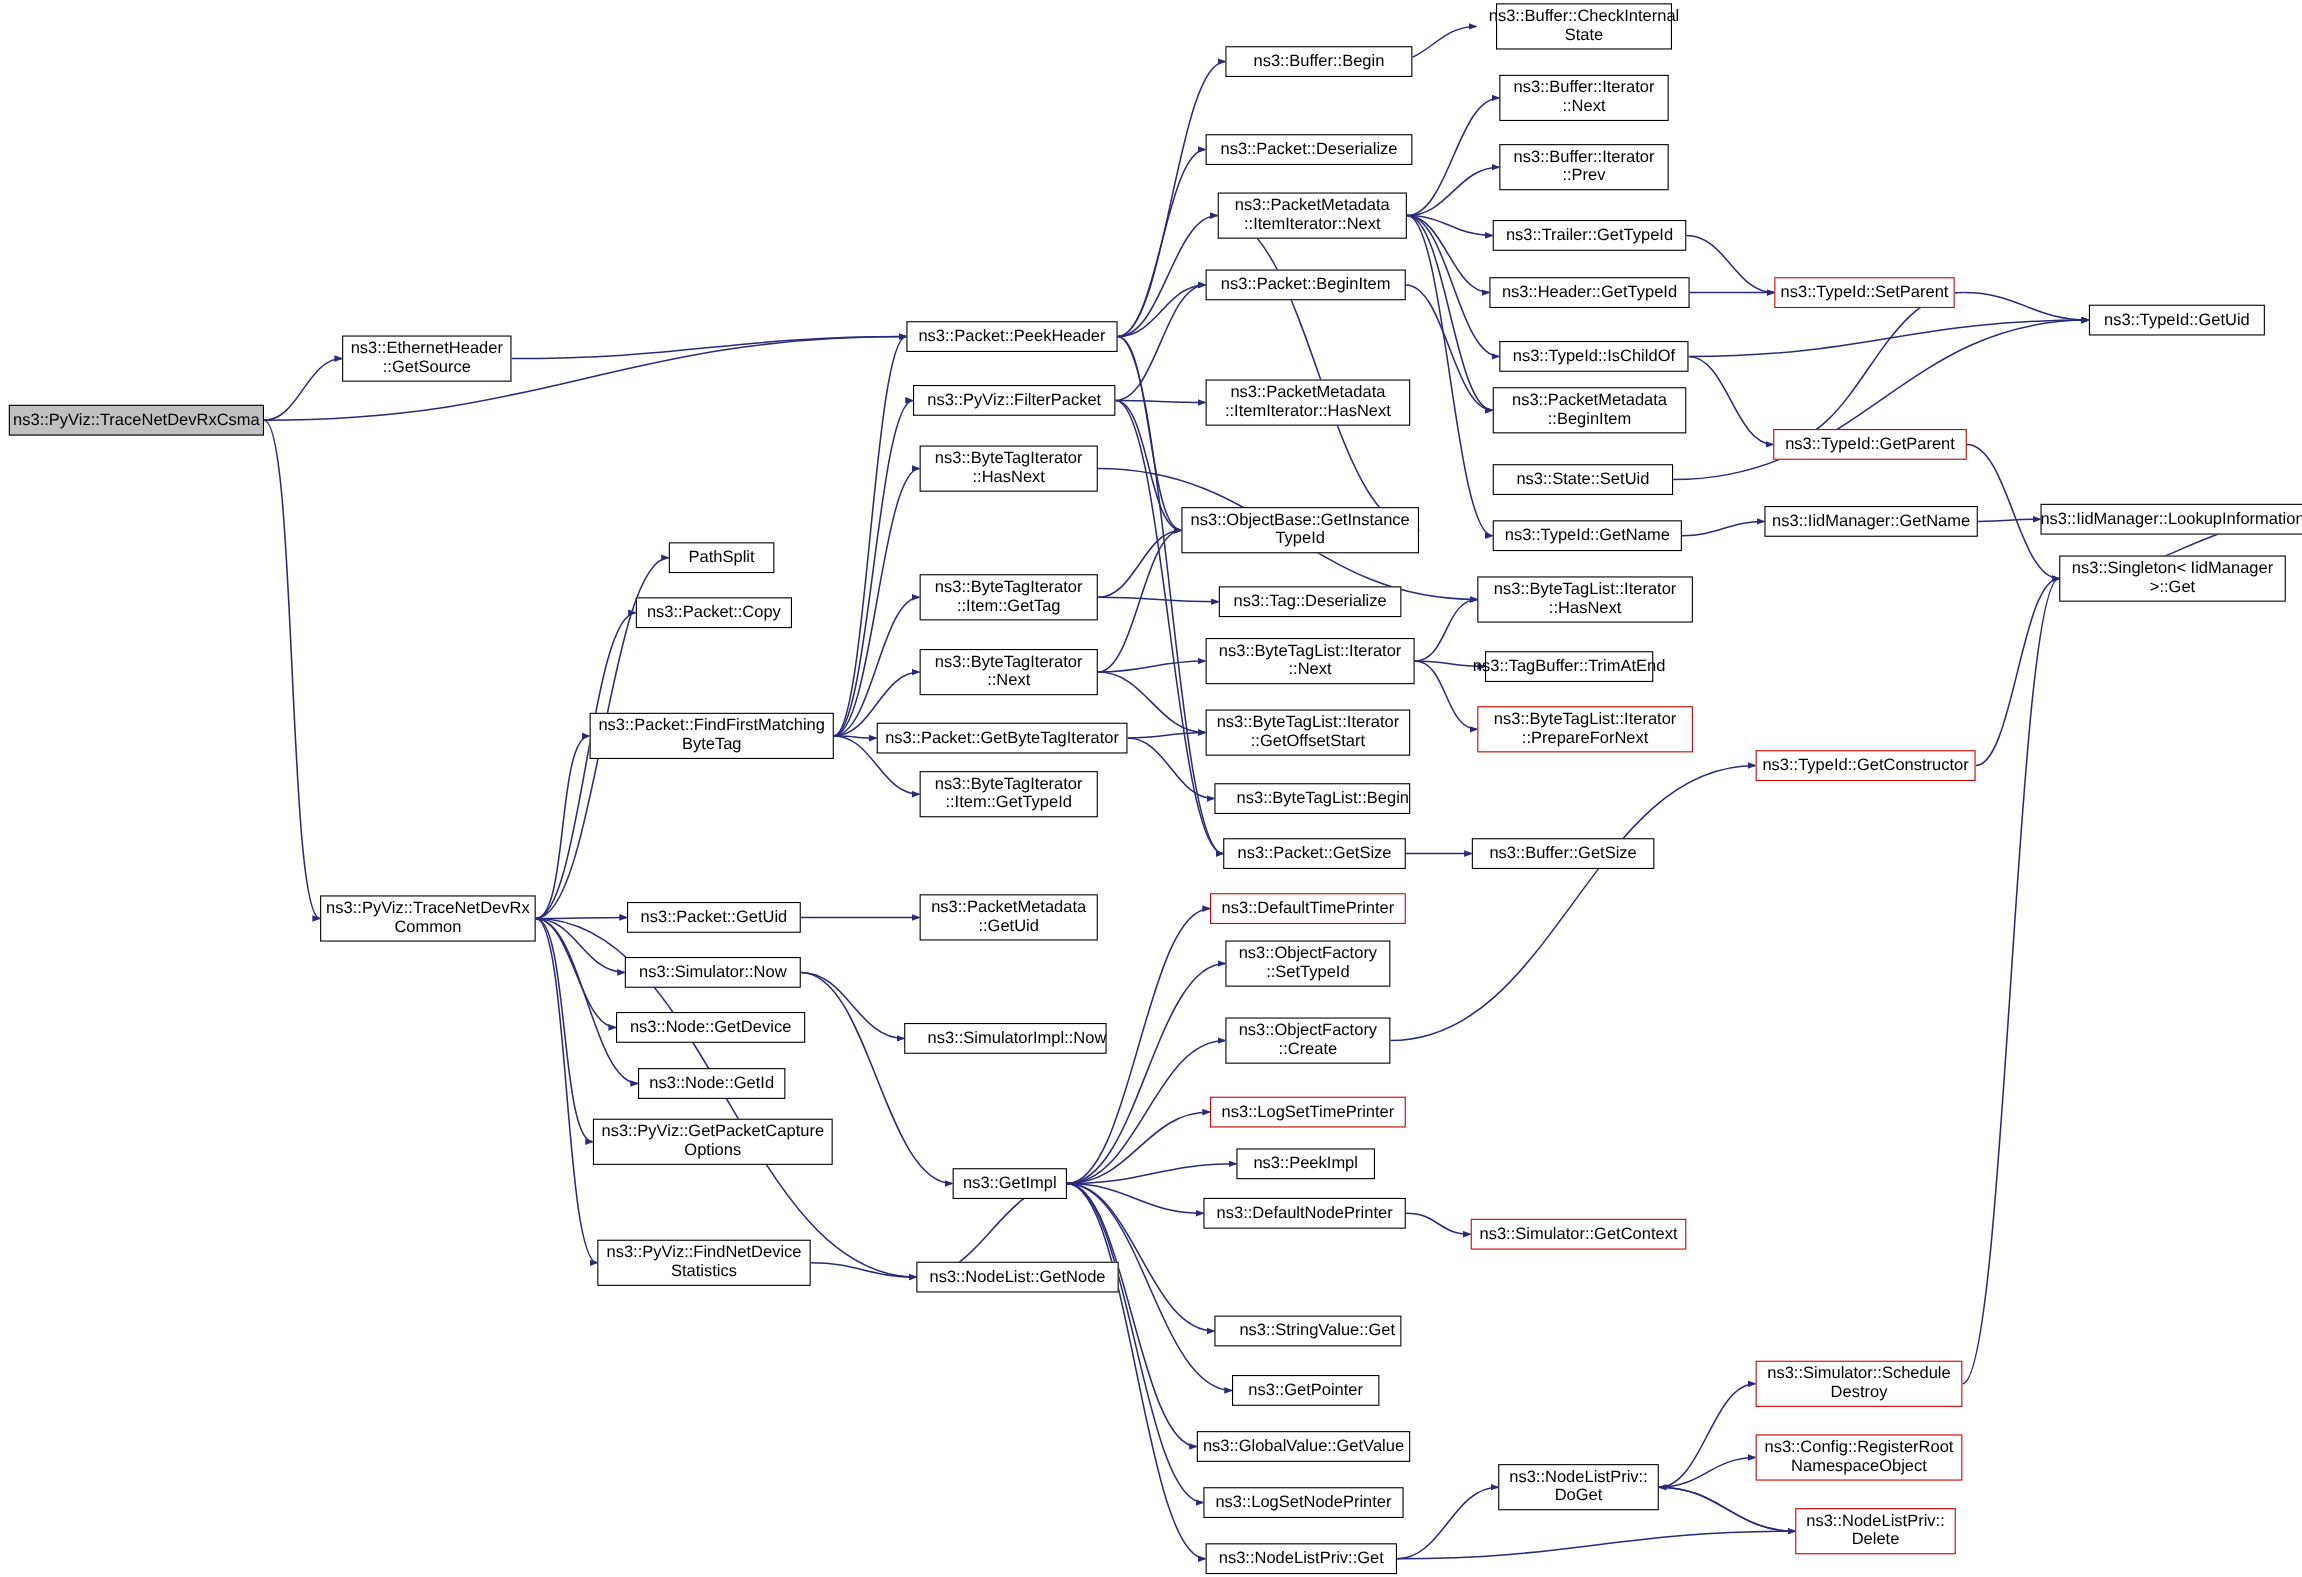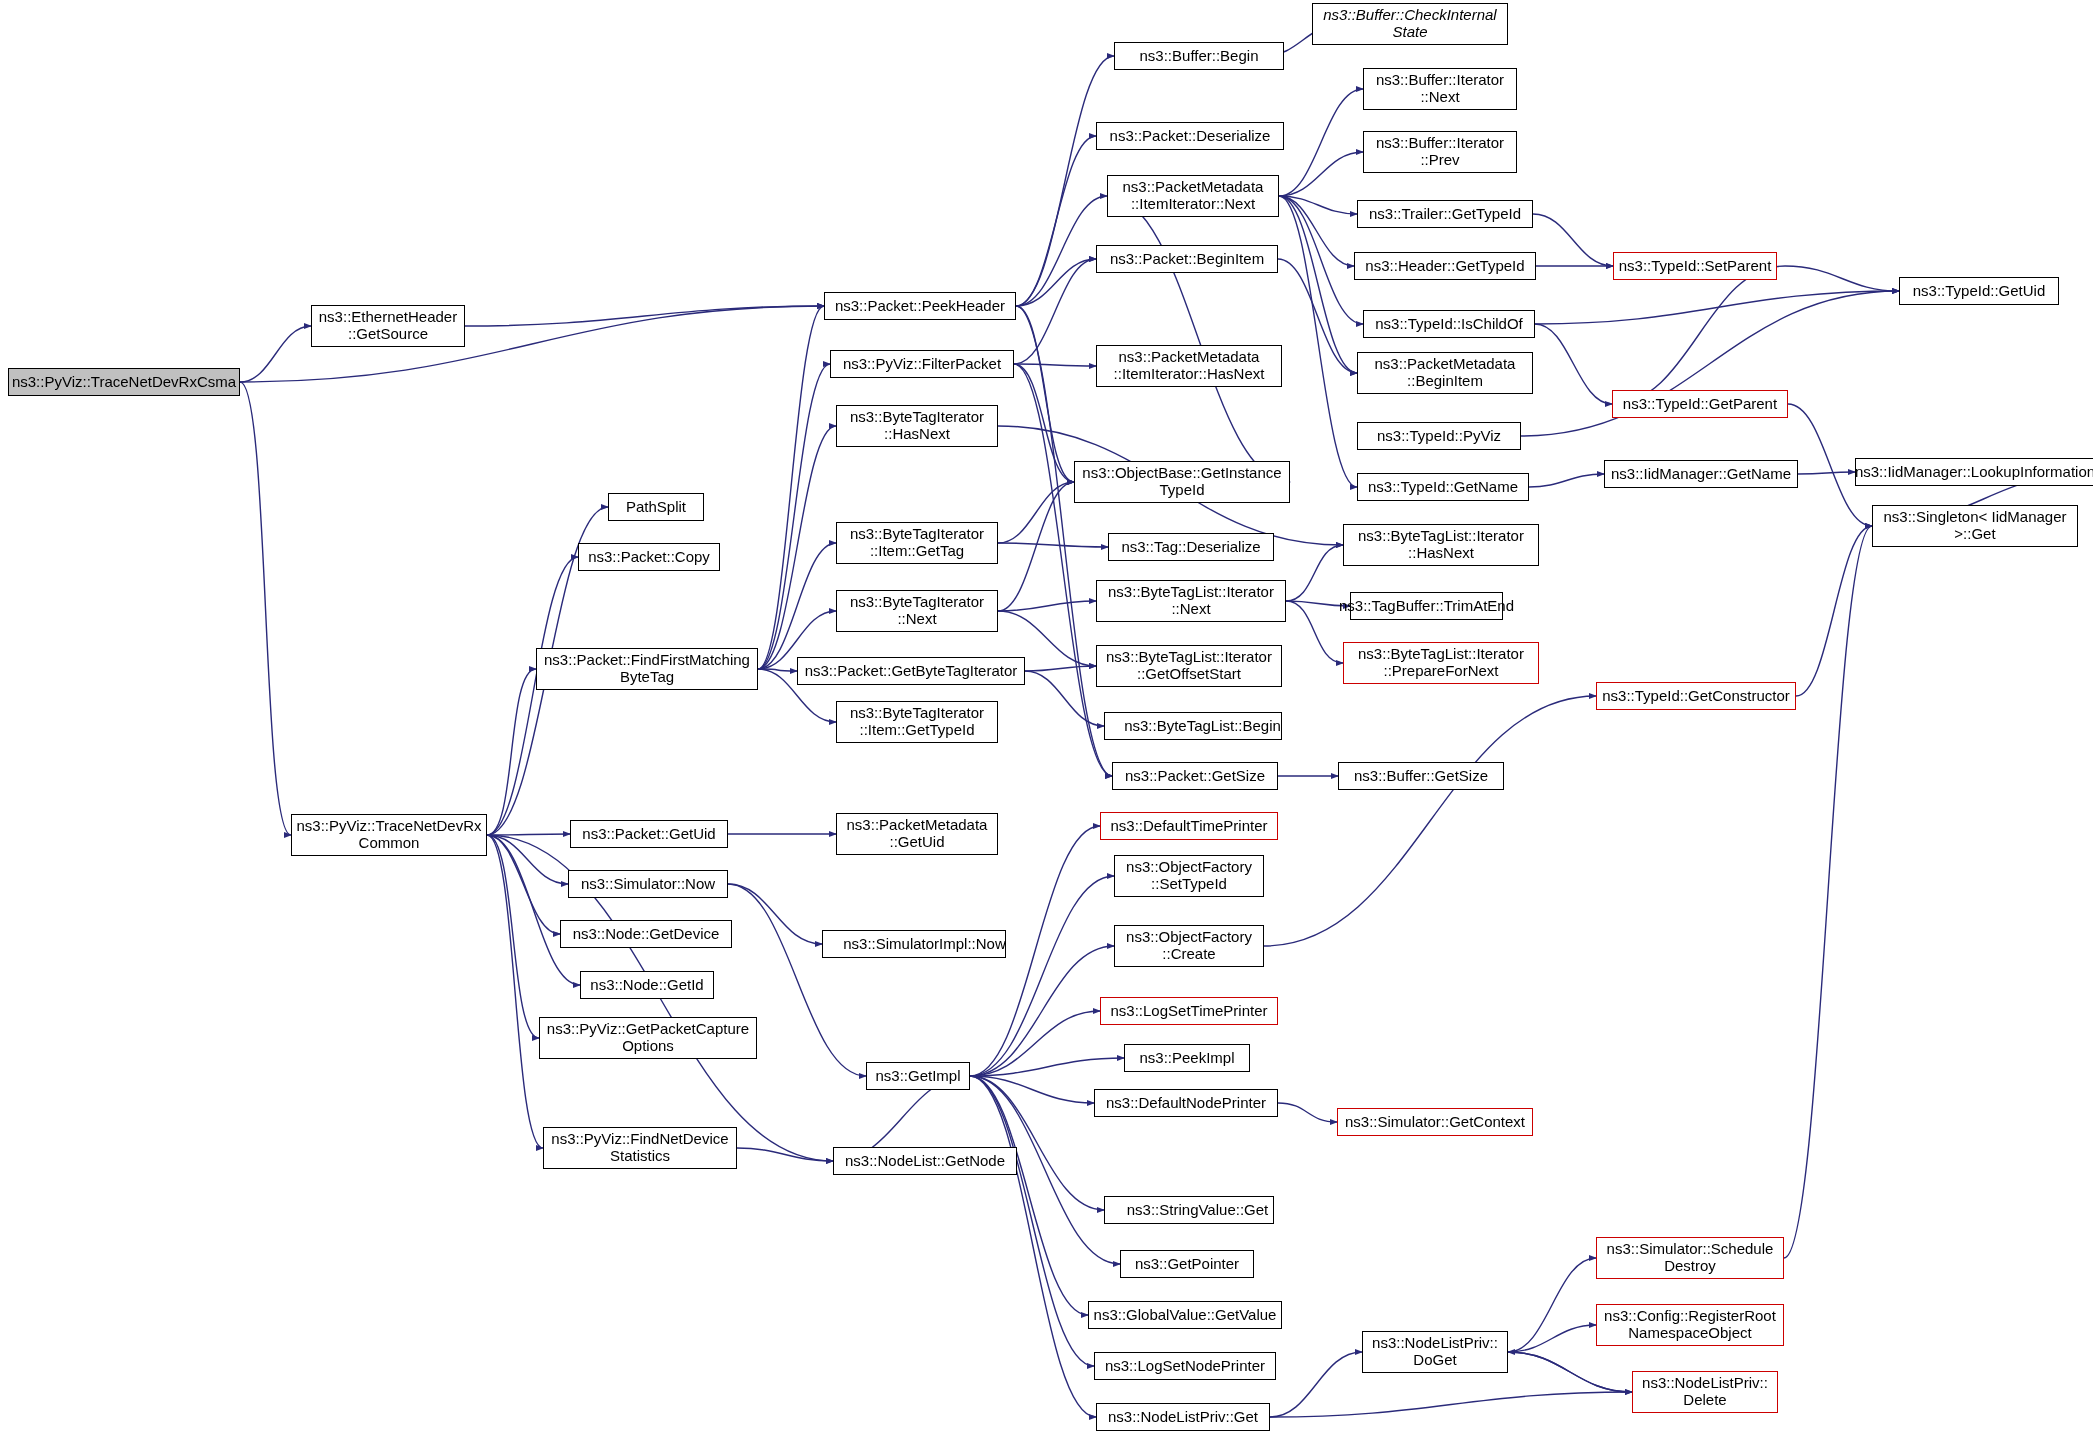--- a/index.html
+++ b/index.html
@@ -117,42 +117,42 @@
         <path d="M 1784 1258 C 1823.6 1258, 1832.4 526, 1872 526" marker-end="url(#arrow)"></path>
       </g>
   </svg>
 <div class="node gray" style="left: 8px; top: 368px; width: 232px; height: 28px;"><span>ns3::PyViz::TraceNetDevRxCsma</span></div>
     <div class="node" style="left: 311px; top: 305px; width: 154px; height: 42px;"><span>ns3::EthernetHeader
 ::GetSource</span></div>
     <div class="node" style="left: 291px; top: 814px; width: 196px; height: 42px;"><span>ns3::PyViz::TraceNetDevRx
 Common</span></div>
     <div class="node" style="left: 824px; top: 292px; width: 192px; height: 28px;"><span>ns3::Packet::PeekHeader</span></div>
     <div class="node" style="left: 1114px; top: 42px; width: 170px; height: 28px;"><span>ns3::Buffer::Begin</span></div>
-    <div class="node" style="left: 1312px; top: 3px; width: 196px; height: 42px; font-style: italic;"><span>ns3::Buffer::CheckInternal
+    <div class="node" style="left: 1360px; top: 3px; width: 160px; height: 42px;"><span>ns3::Buffer::CheckInternal
 State</span></div>
     <div class="node" style="left: 1096px; top: 122px; width: 188px; height: 28px;"><span>ns3::Packet::Deserialize</span></div>
     <div class="node" style="left: 1107px; top: 175px; width: 172px; height: 42px;"><span>ns3::PacketMetadata
 ::ItemIterator::Next</span></div>
     <div class="node" style="left: 1363px; top: 68px; width: 154px; height: 42px;"><span>ns3::Buffer::Iterator
 ::Next</span></div>
     <div class="node" style="left: 1363px; top: 131px; width: 154px; height: 42px;"><span>ns3::Buffer::Iterator
 ::Prev</span></div>
     <div class="node" style="left: 1357px; top: 200px; width: 176px; height: 28px;"><span>ns3::Trailer::GetTypeId</span></div>
     <div class="node" style="left: 1354px; top: 252px; width: 182px; height: 28px;"><span>ns3::Header::GetTypeId</span></div>
     <div class="node red" style="left: 1613px; top: 252px; width: 164px; height: 28px;"><span>ns3::TypeId::SetParent</span></div>
     <div class="node" style="left: 1899px; top: 277px; width: 160px; height: 28px;"><span>ns3::TypeId::GetUid</span></div>
     <div class="node" style="left: 1363px; top: 310px; width: 172px; height: 28px;"><span>ns3::TypeId::IsChildOf</span></div>
     <div class="node" style="left: 1096px; top: 245px; width: 182px; height: 28px;"><span>ns3::Packet::BeginItem</span></div>
     <div class="node" style="left: 1357px; top: 352px; width: 176px; height: 42px;"><span>ns3::PacketMetadata
 ::BeginItem</span></div>
     <div class="node red" style="left: 1612px; top: 390px; width: 176px; height: 28px;"><span>ns3::TypeId::GetParent</span></div>
     <div class="node" style="left: 830px; top: 350px; width: 184px; height: 28px;"><span>ns3::PyViz::FilterPacket</span></div>
     <div class="node" style="left: 1096px; top: 345px; width: 186px; height: 42px;"><span>ns3::PacketMetadata
 ::ItemIterator::HasNext</span></div>
-    <div class="node" style="left: 1357px; top: 422px; width: 164px; height: 28px;"><span>ns3::TypeId::PyViz</span></div>
+    <div class="node" style="left: 1357px; top: 422px; width: 164px; height: 28px;"><span>ns3::State::SetUid</span></div>
     <div class="node" style="left: 1357px; top: 473px; width: 172px; height: 28px;"><span>ns3::TypeId::GetName</span></div>
     <div class="node" style="left: 1604px; top: 460px; width: 194px; height: 28px;"><span>ns3::IidManager::GetName</span></div>
     <div class="node" style="left: 1855px; top: 458px; width: 240px; height: 28px;"><span>ns3::IidManager::LookupInformation</span></div>
     <div class="node" style="left: 1872px; top: 505px; width: 206px; height: 42px;"><span>ns3::Singleton&lt; IidManager
 &gt;::Get</span></div>
     <div class="node" style="left: 836px; top: 405px; width: 162px; height: 42px;"><span>ns3::ByteTagIterator
 ::HasNext</span></div>
     <div class="node" style="left: 1074px; top: 461px; width: 216px; height: 42px;"><span>ns3::ObjectBase::GetInstance
 TypeId</span></div>
     <div class="node" style="left: 1343px; top: 524px; width: 196px; height: 42px;"><span>ns3::ByteTagList::Iterator

